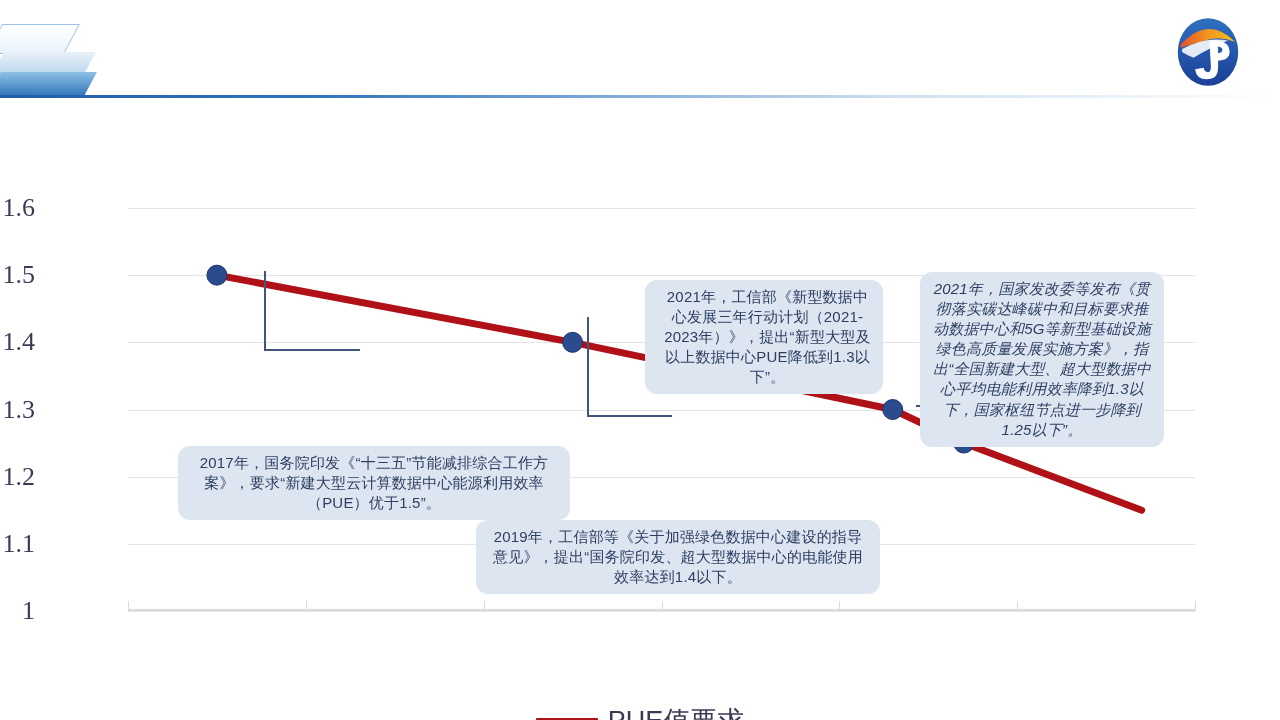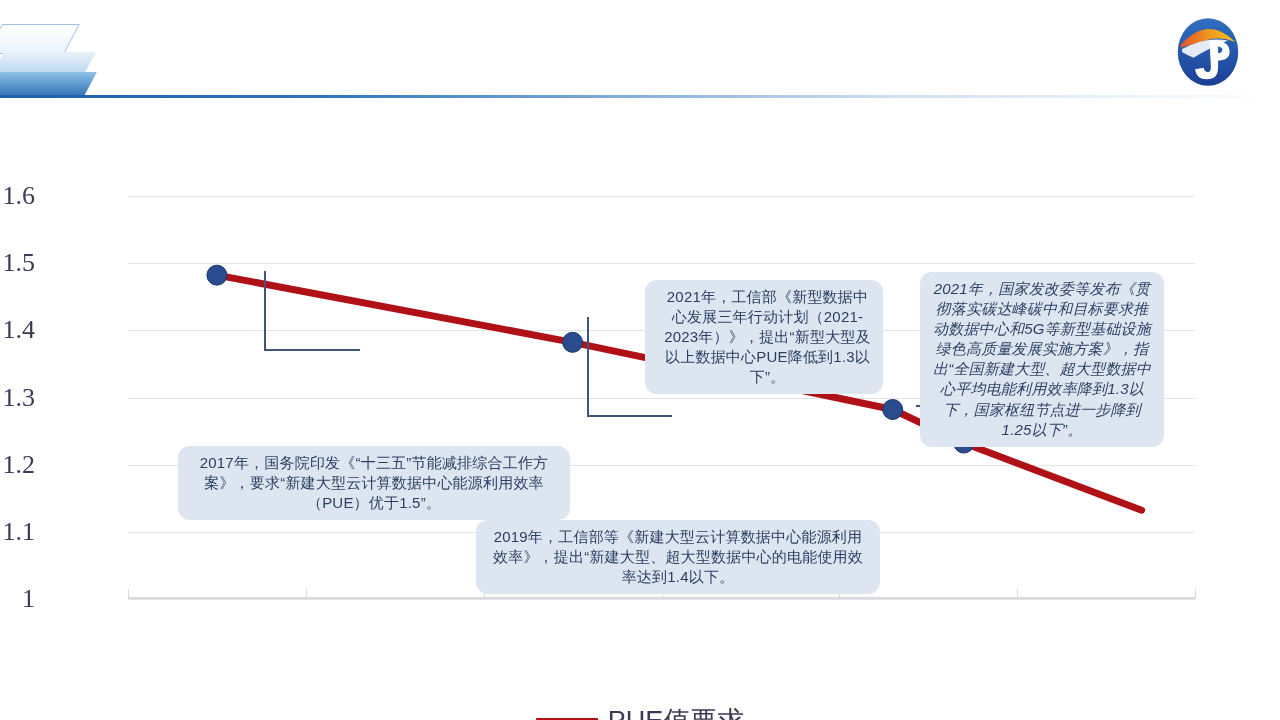--- a/index.html
+++ b/index.html
@@ -62,21 +62,21 @@
     width: 72px; height: 72px;
   }
 
   
   .chart-area {
     position: absolute; left: 0; top: 108px;
     width: 1280px; height: 612px;
   }
   .plot {
     position: absolute;
-    left: 128px; top: 88px;
+    left: 128px; top: 100px;
     width: 1067px; height: 403px; font-family: Liberation Serif, serif;
   }
   .gridline {
     position: absolute; left: 0; width: 100%;
     height: 1px; background: #e3e3e8;
   }
   .axis-line {
     position: absolute; left: 0; bottom: 0;
     width: 100%; height: 2px; background: #d9d9e0;
   }
@@ -207,21 +207,21 @@
     <svg class="svg-layer" id="leader-layer">
       <g stroke="#41547c" stroke-width="2" fill="none">
         <path d="M265 163 L265 242 L360 242"></path>
         <path d="M588 209 L588 308 L672 308"></path>
         <path d="M808 176 L808 205 L875 249"></path>
         <path d="M1032 267 L1032 298 L916 298"></path>
       </g>
     </svg>
 
     <div class="callout c1">2017年，国务院印发《“十三五”节能减排综合工作方案》，要求“新建大型云计算数据中心能源利用效率（PUE）优于1.5”。</div>
-    <div class="callout c2">2019年，工信部等《新建大型云计算数据中心能源利用效率》，提出“新建大型、超大型数据中心的电能使用效率达到1.4以下。</div>
+    <div class="callout c2">2019年，工信部等《关于加强绿色数据中心建设的指导意见》，提出“国务院印发、超大型数据中心的电能使用效率达到1.4以下。</div>
     <div class="callout c3">2021年，工信部《新型数据中心发展三年行动计划（2021-2023年）》，提出“新型大型及以上数据中心PUE降低到1.3以下”。</div>
     <div class="callout c4">2021年，国家发改委等发布《贯彻落实碳达峰碳中和目标要求推动数据中心和5G等新型基础设施绿色高质量发展实施方案》，指出“全国新建大型、超大型数据中心平均电能利用效率降到1.3以下，国家枢纽节点进一步降到1.25以下”。</div>
 
     <div class="legend">
       <div class="legend-swatch" style="background: rgb(176, 17, 22);"></div>
       <div class="legend-label">PUE值要求</div>
     </div>
   </div>
 </div>
 

